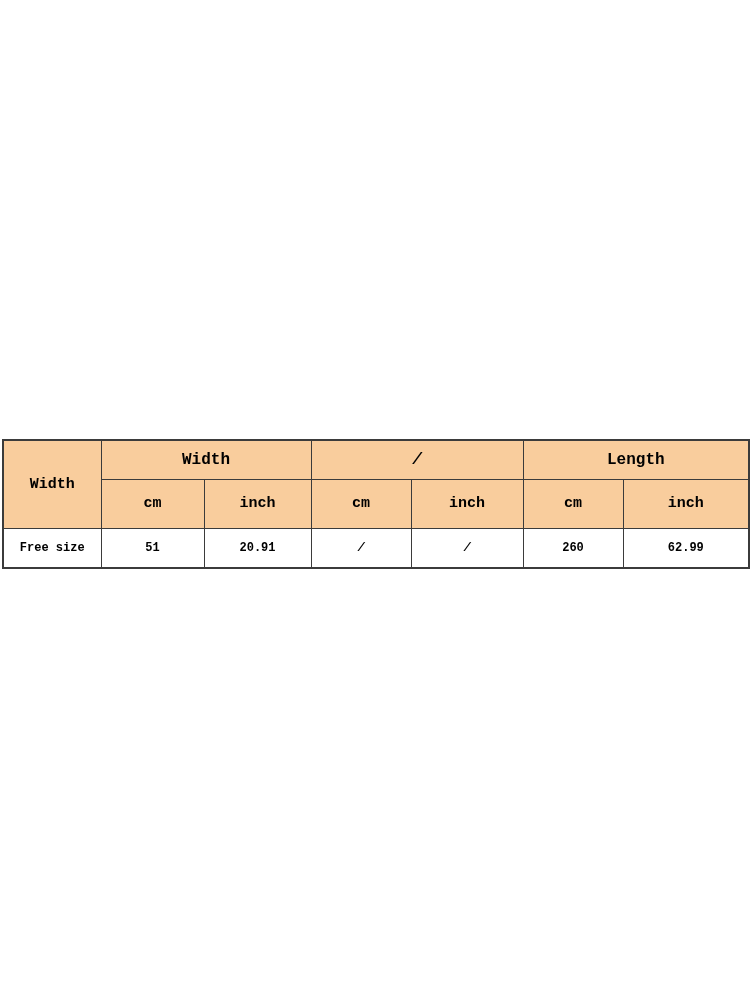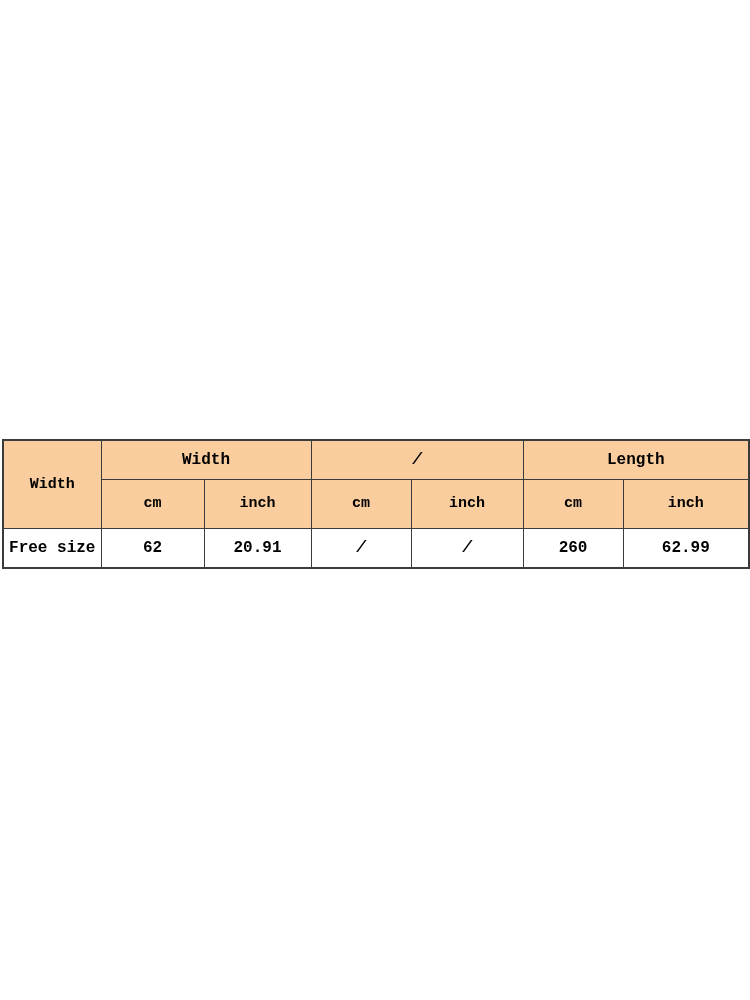--- a/index.html
+++ b/index.html
@@ -65,21 +65,21 @@
   
   td.unit-hdr {
     font-size: 15px;
     height: 49px;
   }
 
   
   tr.data-row td {
     background: #ffffff;
     border-color: #3b3b3b;
-    font-size: 16px;
+    font-size: 12px;
     height: 40px;
   }
 
   td.row-label {
     text-align: left;
     padding-left: 6px;
     font-size: 16px;
   }
 
   
@@ -122,21 +122,21 @@
       <tr>
         <td class="hdr unit-hdr">cm</td>
         <td class="hdr unit-hdr">inch</td>
         <td class="hdr unit-hdr">cm</td>
         <td class="hdr unit-hdr">inch</td>
         <td class="hdr unit-hdr">cm</td>
         <td class="hdr unit-hdr">inch</td>
       </tr>
       <tr class="data-row">
         <td class="row-label">Free size</td>
-        <td>62</td>
+        <td>51</td>
         <td>20.91</td>
         <td><span class="slash">/</span></td>
         <td><span class="slash">/</span></td>
         <td>260</td>
         <td>62.99</td>
       </tr>
     </tbody>
   </table>
 </div>
 

